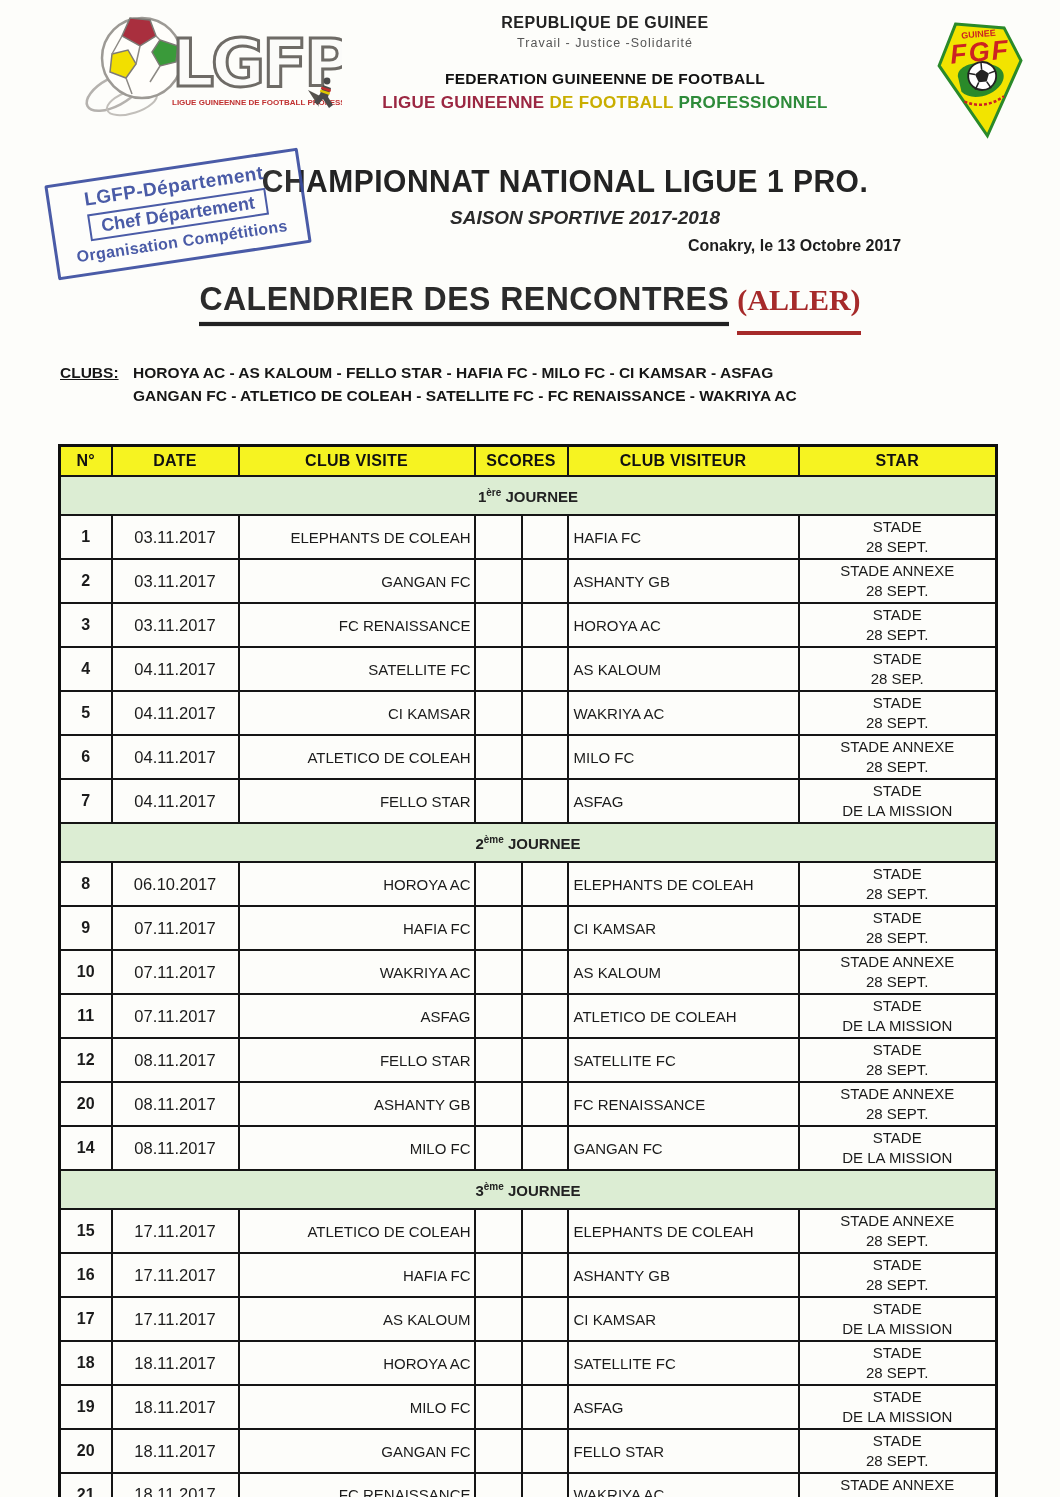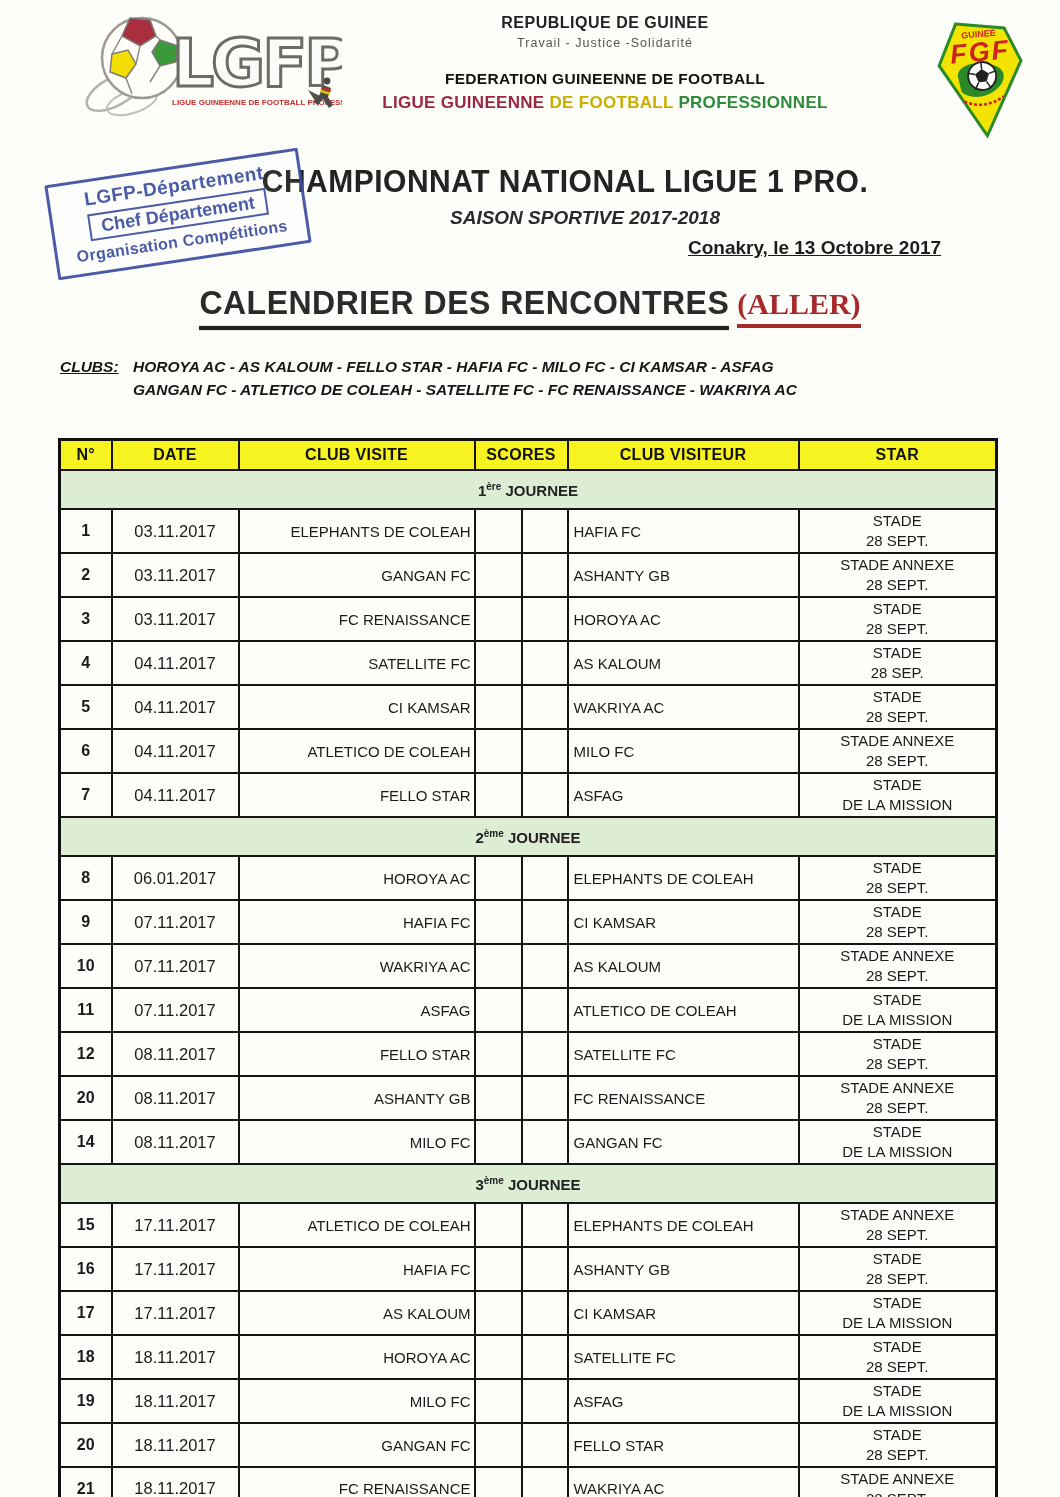--- a/index.html
+++ b/index.html
@@ -68,25 +68,24 @@
     color:#232323;
   }
   .season{
     text-align:center;
     font-size:19px;font-weight:bold;font-style:italic;
     margin-top:9px;
     transform:translateX(55px);
     color:#2a2a2a;
   }
   .dateline{
-    font-size:19px;font-weight:bold;
+    font-size:16px;font-weight:bold;
     margin-top:8px;
     margin-left:688px;
     color:#1d1d1d;
-    text-decoration:underline;
   }
   .calendar-wrap{
     text-align:center;
     margin-top:26px;
     font-weight:bold;
   }
   .calendar-black{
     display:inline-block;
     font-size:32px;
     color:#2b2b2b;
@@ -94,32 +93,31 @@
     padding-bottom:3px;
     letter-spacing:.5px;
     transform:scaleY(1.05);
   }
   .calendar-red{
     display:inline-block;
     font-family:"Liberation Serif", serif;
     font-size:30px;
     color:var(--aller-red,#a62a2a);
     border-bottom:4px solid var(--aller-red,#a62a2a);
-    padding-bottom:3px;
+    padding-bottom:14px;
     margin-left:8px;
   }
 
   
   .clubs{
     display:flex;
     margin:26px 0 0 60px;
     font-size:15.5px;font-weight:bold;
     line-height:1.5;
     color:#161616;
-    font-style:italic;
   }
   .clubs-label{flex:0 0 73px;text-decoration:underline;}
   .clubs-lines div{white-space:nowrap;}
 
   
   table.schedule{
     border-collapse:collapse;
     margin:36px 0 0 58px;
     width:937px;
     table-layout:fixed;
@@ -345,21 +343,21 @@
           <td class="c-venue">
             <div>STADE</div>
             <div>DE LA MISSION</div>
           </td>
         </tr>
         <tr class="band-row">
           <td colspan="7">2<sup>ème</sup> JOURNEE</td>
         </tr>
         <tr class="data-row">
           <td class="c-num">8</td>
-          <td class="c-date">06.01.2017</td>
+          <td class="c-date">06.10.2017</td>
           <td class="c-home">HOROYA AC</td>
           <td class="c-score"></td>
           <td class="c-score"></td>
           <td class="c-away">ELEPHANTS DE COLEAH</td>
           <td class="c-venue">
             <div>STADE</div>
             <div>28 SEPT.</div>
           </td>
         </tr>
         <tr class="data-row">

